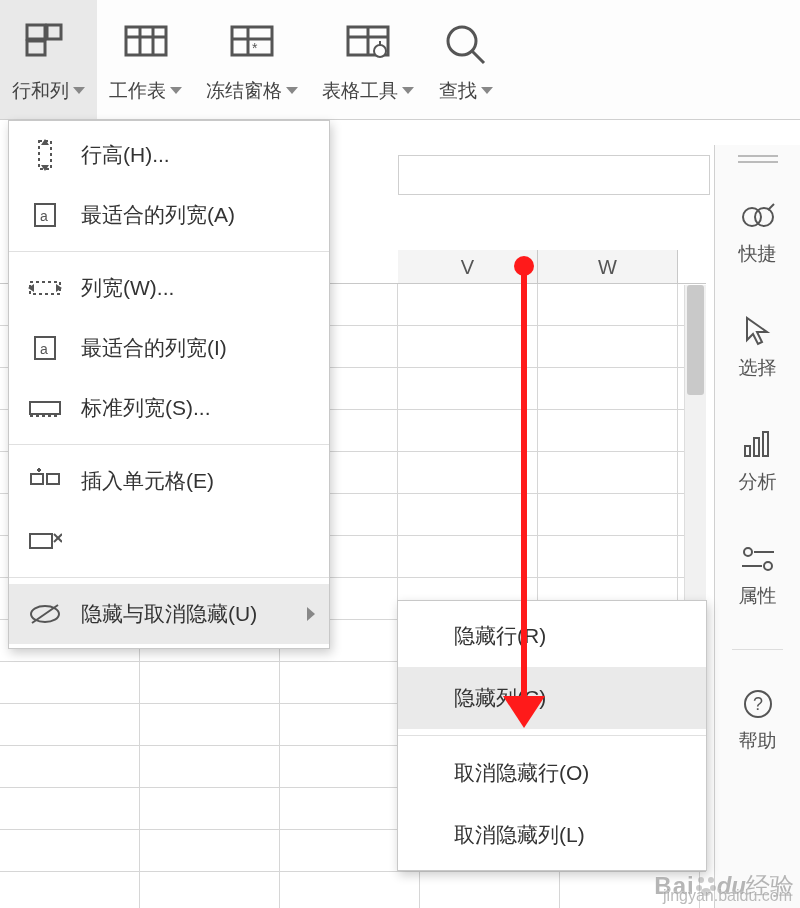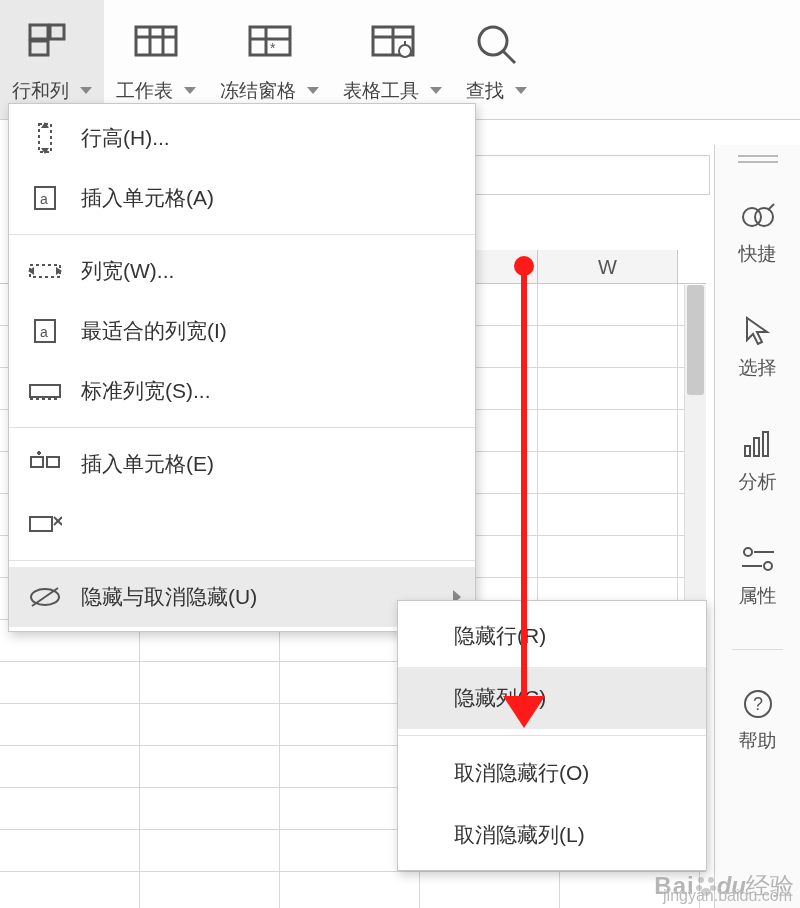--- a/index.html
+++ b/index.html
@@ -32,35 +32,35 @@
     position: relative;
   }
   .tool-btn.active { background: #e9e9e9; }
   .tool-btn .icon-box {
     width: 56px;
     height: 50px;
     display: flex;
     align-items: center;
     justify-content: center;
   }
-  .tool-btn .lbl { display:flex; align-items:center; gap:11px; white-space: nowrap;}
+  .tool-btn .lbl { display:flex; align-items:center; gap:4px; white-space: nowrap;}
   .caret-down {
     width: 0; height: 0;
     border-left: 6px solid transparent;
     border-right: 6px solid transparent;
     border-top: 7px solid #888;
     display:inline-block;
   }
 
   
   .menu {
     position: absolute;
     left: 8px;
-    top: 103px;
-    width: 468px;
+    top: 120px;
+    width: 322px;
     background: #ffffff;
     border: 1px solid #c8c8c8;
     box-shadow: 2px 4px 10px rgba(0,0,0,0.2);
     z-index: 10;
     padding: 4px 0;
   }
   .menu-item {
     display: flex;
     align-items: center;
     height: 60px;
@@ -455,21 +455,21 @@
     </div>
     <span class="mi-label">行高(H)...</span>
   </div>
   <div class="menu-item">
     <div class="mi-icon">
       <svg width="28" height="30">
           <rect x="4" y="4" width="20" height="22" stroke="#555" stroke-width="2" fill="none"></rect>
           <text x="9" y="21" font-size="14" fill="#555">a</text>
         </svg>
     </div>
-    <span class="mi-label">插入单元格(A)</span>
+    <span class="mi-label">最适合的列宽(A)</span>
   </div>
   <div class="menu-sep"></div>
 
   <div class="menu-item">
     <div class="mi-icon">
       <svg width="34" height="24">
           <rect x="2" y="6" width="30" height="12" stroke="#555" stroke-width="2" fill="none" stroke-dasharray="3 3"></rect>
           <polygon points="0,12 6,8 6,16" fill="#555"></polygon>
           <polygon points="34,12 28,8 28,16" fill="#555"></polygon>
         </svg>

